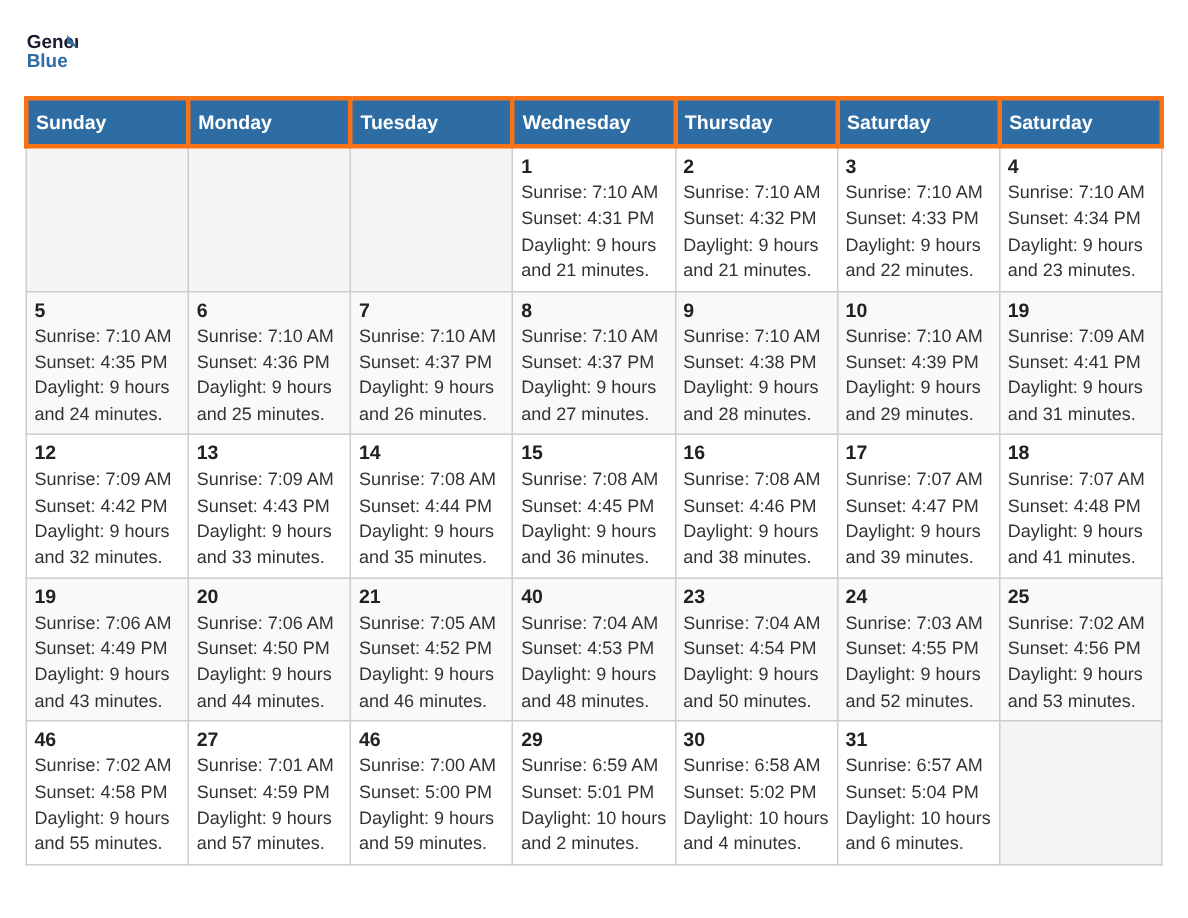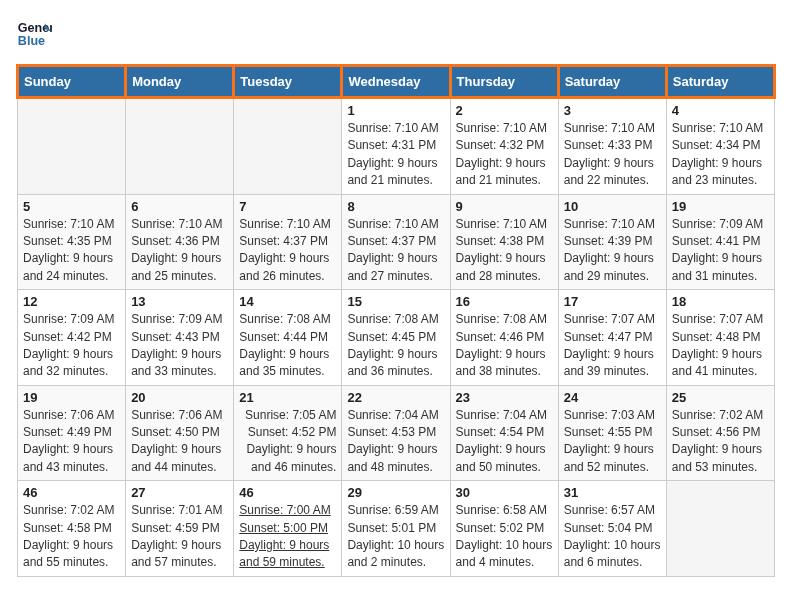--- a/index.html
+++ b/index.html
@@ -254,27 +254,27 @@
         </td>
         <td>
           <div class="day-number">20</div>
           <div class="day-info" style="white-space: pre-line;">Sunrise: 7:06 AM
 Sunset: 4:50 PM
 Daylight: 9 hours
 and 44 minutes.</div>
         </td>
         <td>
           <div class="day-number">21</div>
-          <div class="day-info" style="white-space: pre-line; text-align: right;">Sunrise: 7:05 AM
+          <div class="day-info" style="white-space: pre-line;">Sunrise: 7:05 AM
 Sunset: 4:52 PM
 Daylight: 9 hours
 and 46 minutes.</div>
         </td>
         <td>
-          <div class="day-number">22</div>
+          <div class="day-number">40</div>
           <div class="day-info" style="white-space: pre-line;">Sunrise: 7:04 AM
 Sunset: 4:53 PM
 Daylight: 9 hours
 and 48 minutes.</div>
         </td>
         <td>
           <div class="day-number">23</div>
           <div class="day-info" style="white-space: pre-line;">Sunrise: 7:04 AM
 Sunset: 4:54 PM
 Daylight: 9 hours
@@ -305,21 +305,21 @@
         </td>
         <td>
           <div class="day-number">27</div>
           <div class="day-info" style="white-space: pre-line;">Sunrise: 7:01 AM
 Sunset: 4:59 PM
 Daylight: 9 hours
 and 57 minutes.</div>
         </td>
         <td>
           <div class="day-number">46</div>
-          <div class="day-info" style="white-space: pre-line; text-decoration: underline;">Sunrise: 7:00 AM
+          <div class="day-info" style="white-space: pre-line;">Sunrise: 7:00 AM
 Sunset: 5:00 PM
 Daylight: 9 hours
 and 59 minutes.</div>
         </td>
         <td>
           <div class="day-number">29</div>
           <div class="day-info" style="white-space: pre-line;">Sunrise: 6:59 AM
 Sunset: 5:01 PM
 Daylight: 10 hours
 and 2 minutes.</div>

